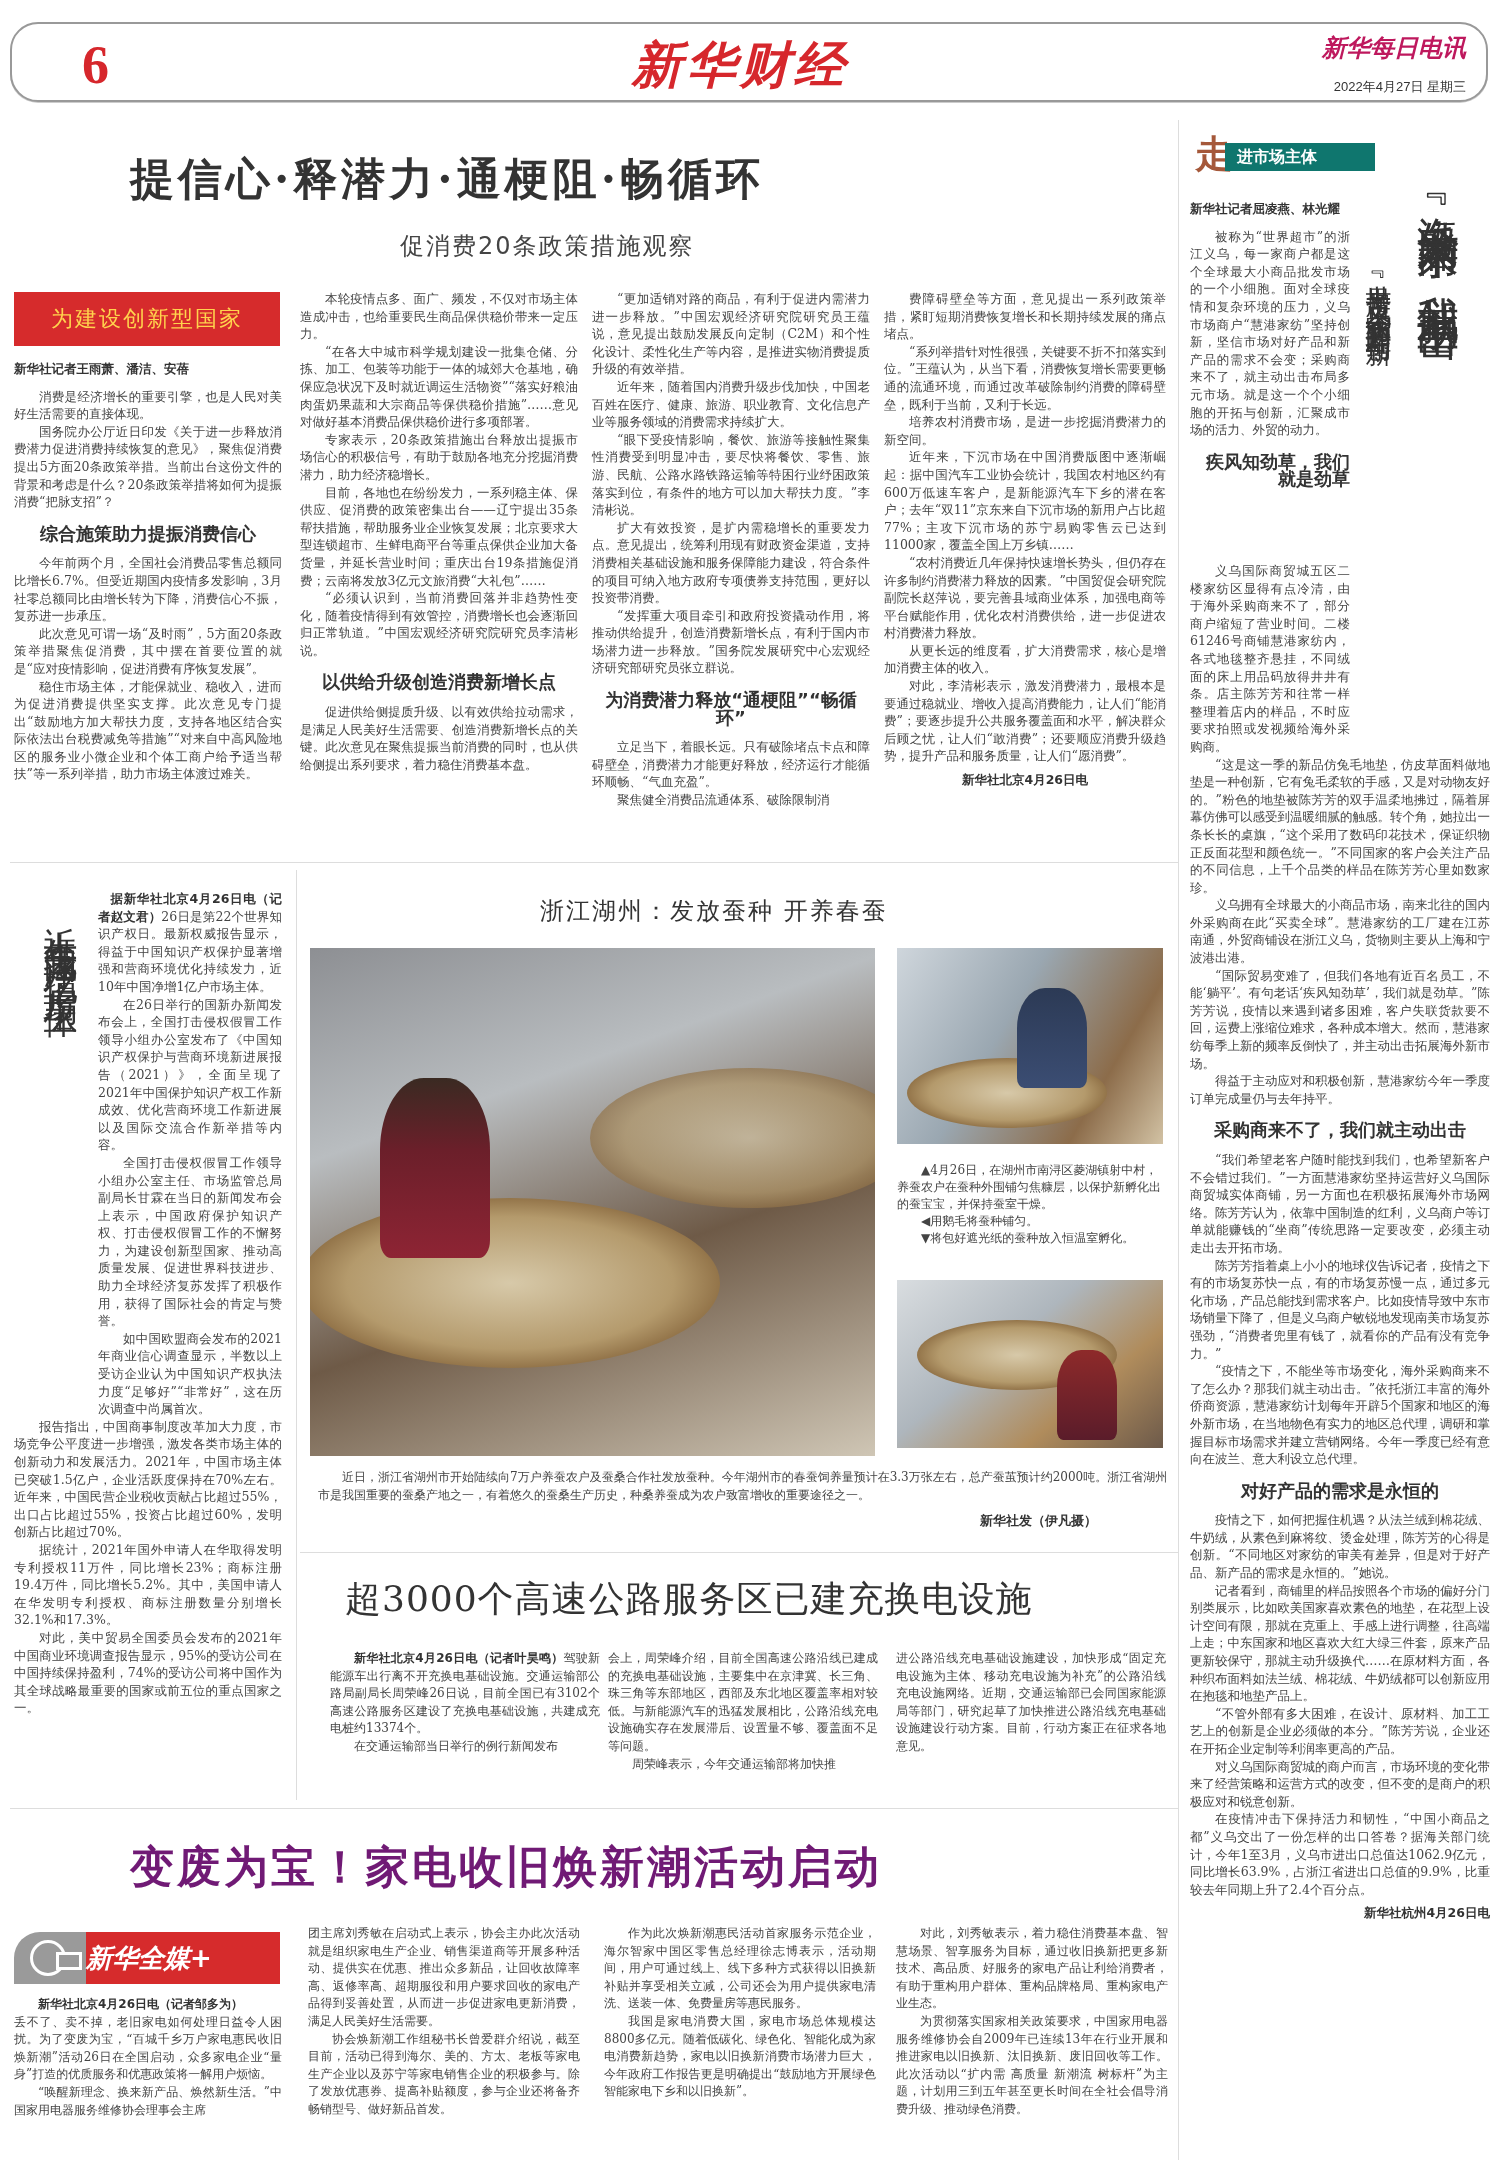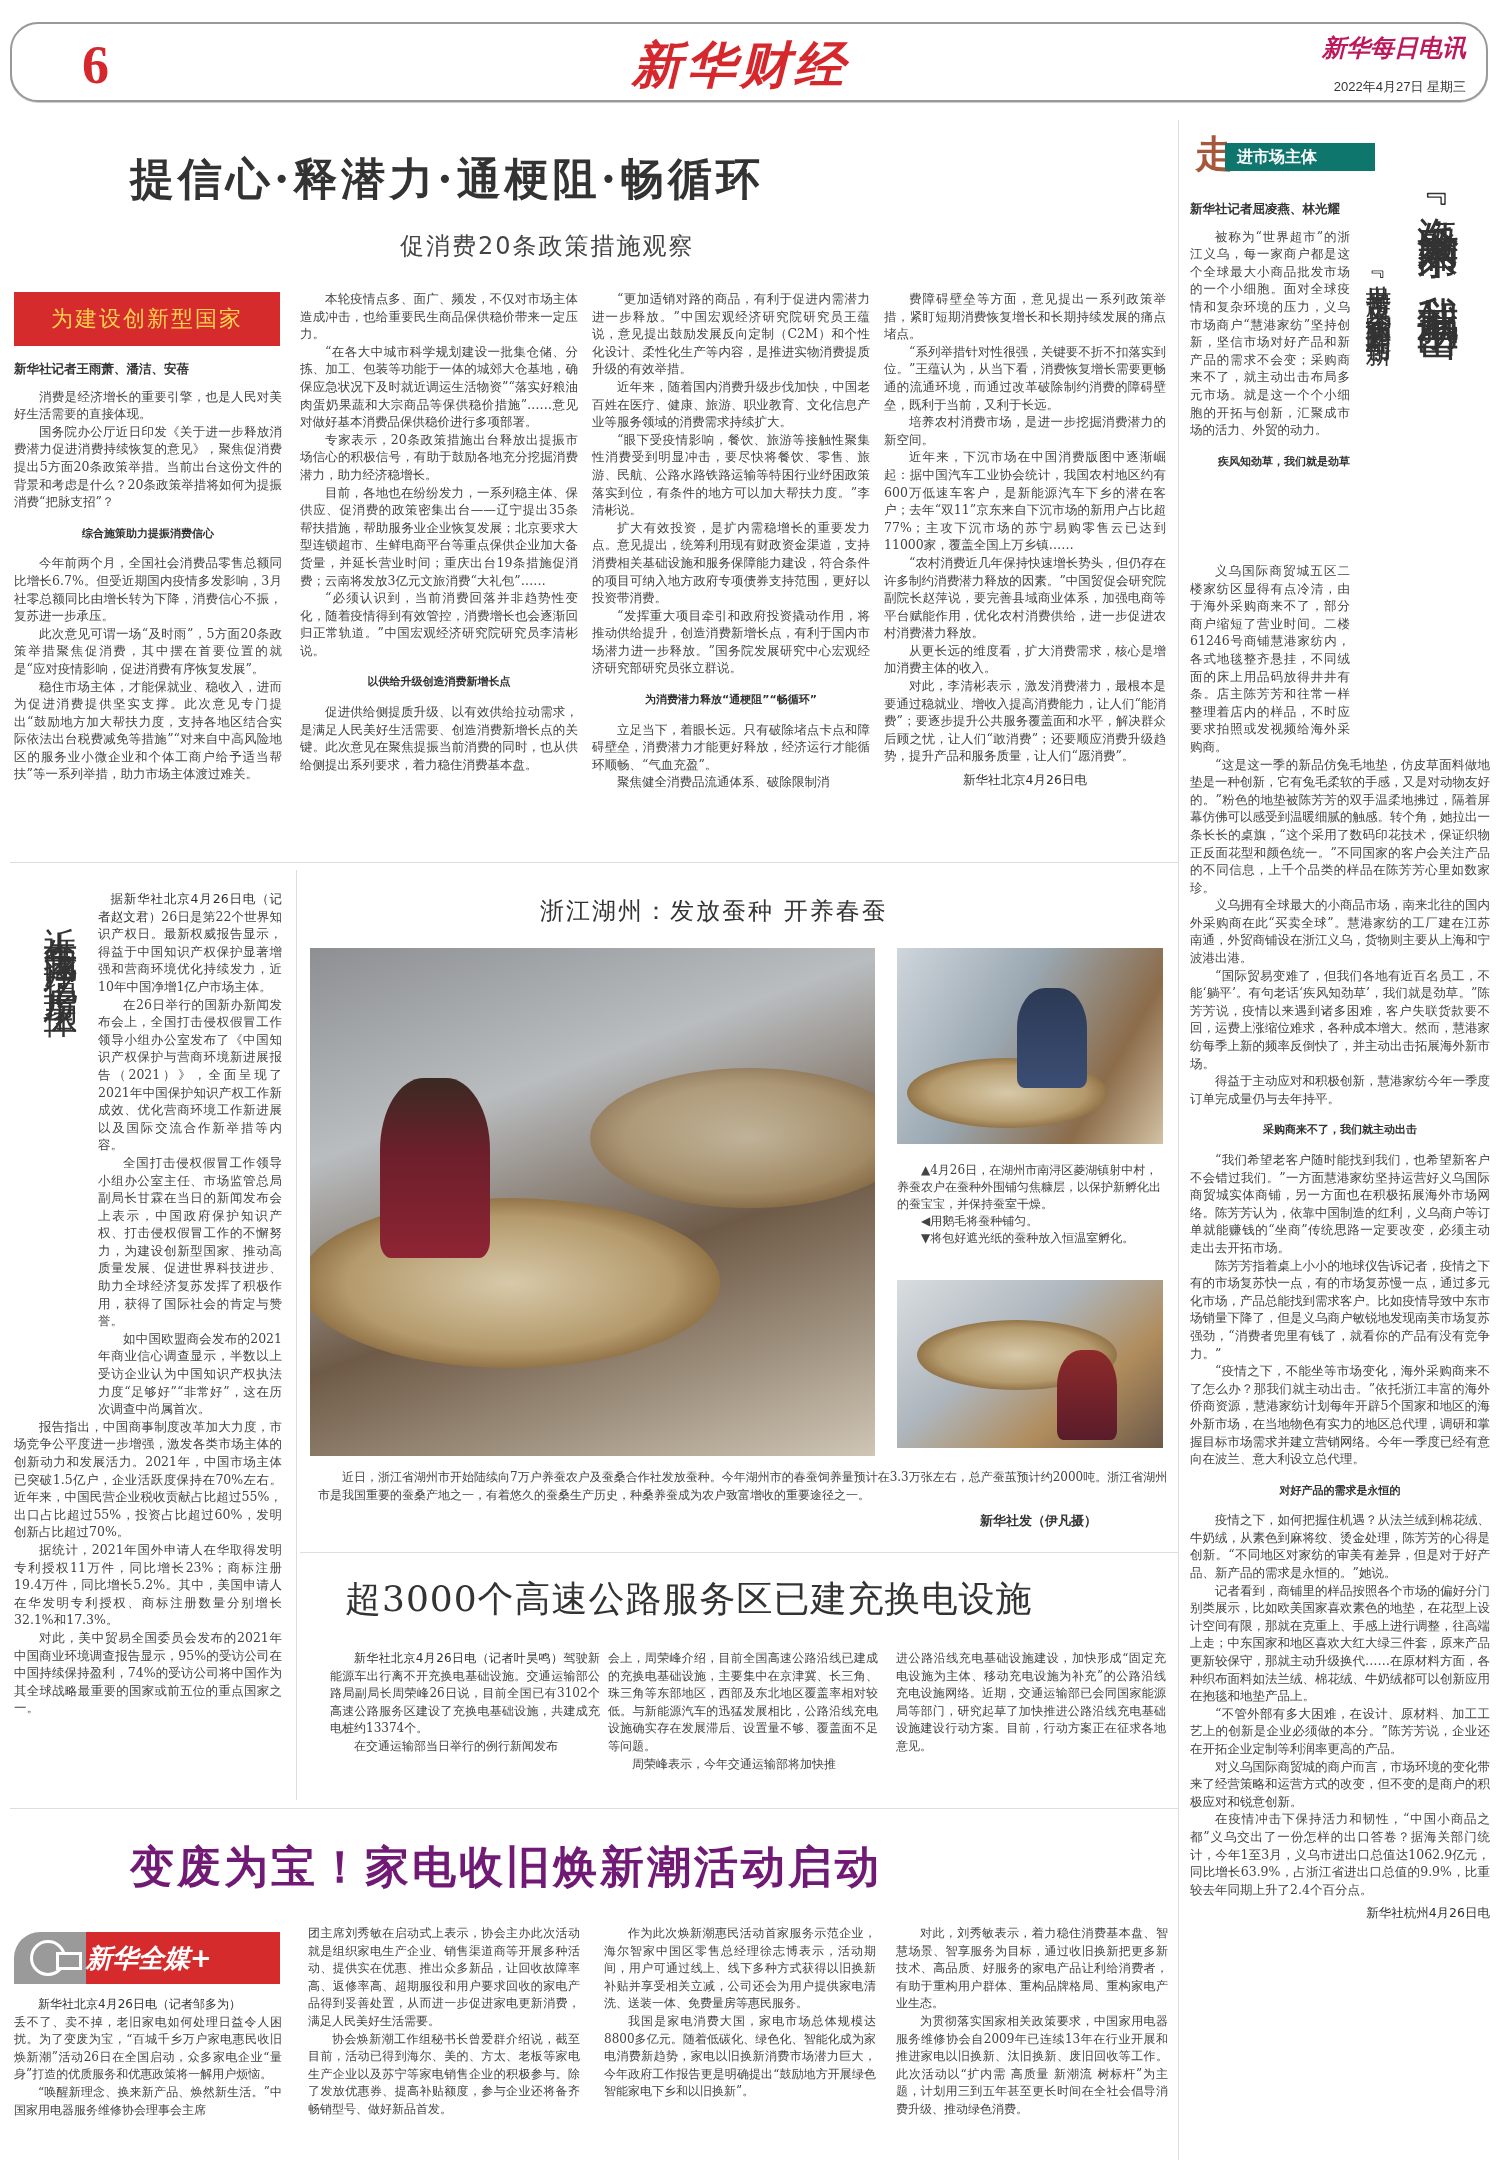--- a/index.html
+++ b/index.html
@@ -14,22 +14,22 @@
   .paper-date { position: absolute; right: 20px; top: 54px; font-family: "Liberation Sans", sans-serif; font-size: 13px; color: #333; }
 
   .headline-main { position: absolute; left: 130px; top: 150px; font-size: 44px; font-weight: bold; color: #333; letter-spacing: 4px; }
   .subhead-main { position: absolute; left: 400px; top: 230px; font-family: "DejaVu Sans", sans-serif; font-size: 24px; color: #444; letter-spacing: 2px; }
 
   .tag-red { position: absolute; left: 14px; top: 292px; width: 266px; height: 54px; background: #d62b2c; color: #ffd34d; font-family: "DejaVu Sans", sans-serif; font-size: 22px; text-align: center; line-height: 54px; letter-spacing: 2px; }
 
   .col { position: absolute; font-size: 12.5px; line-height: 17.6px; color: #444; text-align: justify; }
   .col p { text-indent: 2em; margin-bottom: 0; }
   .col .byline { text-indent: 0; font-family: "DejaVu Sans", sans-serif; font-weight: bold; font-size: 12.5px; margin-bottom: 10px; color: #333; }
-  .col h3 { font-family: "DejaVu Sans", sans-serif; font-size: 11px; font-weight: bold; color: #333; text-align: center; margin: 14px 0 12px; }
-  .lead-b { font-family: "DejaVu Sans", sans-serif; font-weight: normal; color: #333; }
+  .col h3 { font-family: "DejaVu Sans", sans-serif; font-size: 18px; font-weight: bold; color: #333; text-align: center; margin: 14px 0 12px; }
+  .lead-b { font-family: "DejaVu Sans", sans-serif; font-weight: bold; color: #333; }
 
   .rule-v { position: absolute; width: 1px; background: #ddd; }
   .rule-h { position: absolute; height: 1px; background: #ddd; }
 
   
   .feature-tag { position: absolute; left: 1195px; top: 135px; width: 180px; height: 38px; }
   .feature-tag .zou { position: absolute; left: 0; top: -6px; font-size: 38px; font-weight: bold; color: #a5583a; }
   .feature-tag .bar { position: absolute; left: 30px; top: 8px; width: 150px; height: 28px; background: #0f766e; color: #fff; font-family: "DejaVu Sans", sans-serif; font-weight: bold; font-size: 16px; line-height: 28px; padding-left: 12px; }
   .vert-title { position: absolute; writing-mode: vertical-rl; color: #333; font-family: "DejaVu Sans", sans-serif; }
   .vert-big { left: 1410px; top: 180px; font-size: 42px; letter-spacing: 4px; }

